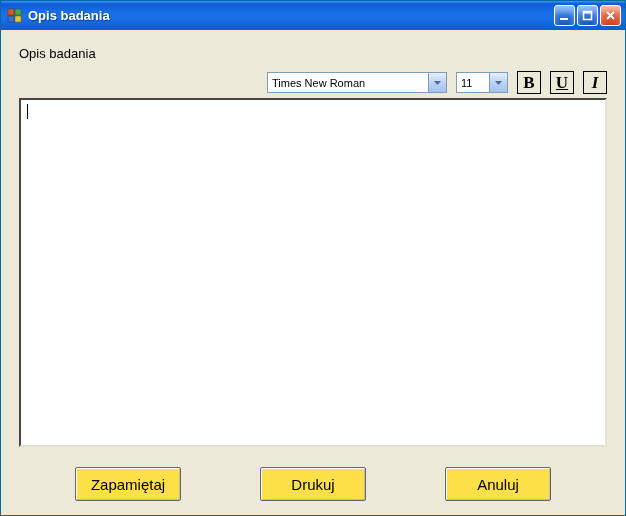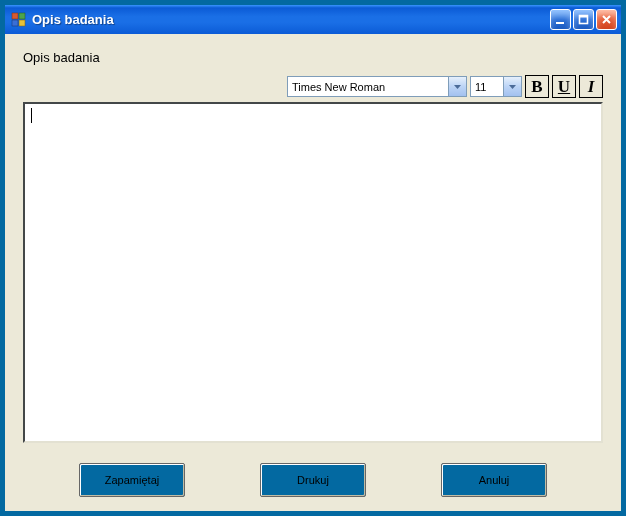--- a/index.html
+++ b/index.html
@@ -6,21 +6,21 @@
     margin: 0;
     padding: 0;
     font-family: Tahoma, Arial, sans-serif;
     font-size: 11px;
     background: #ffffff;
   }
   .window {
     width: 626px;
     height: 516px;
     box-sizing: border-box;
-    border: 5px solid #0369a1;
+    border: 1px solid #0369a1;
     background: #ece9d8;
     display: flex;
     flex-direction: column;
     position: relative;
   }
 
   
   .titlebar {
     height: 29px;
     background: linear-gradient(to bottom, #3a95ff 0%, #0b5bd6 10%, #1a6fe6 40%, #1a6fe6 60%, #0b5bd6 100%);
@@ -82,21 +82,21 @@
   .heading {
     font-size: 13px;
     color: #000;
     margin-bottom: 10px;
   }
 
   .toolbar-row {
     display: flex;
     align-items: center;
     justify-content: flex-end;
-    gap: 3px;
+    gap: 9px;
     margin-bottom: 4px;
   }
 
   .dropdown {
     background: #ffffff;
     border: 1px solid #7f9db9;
     height: 21px;
     box-sizing: border-box;
     display: flex;
     align-items: center;
@@ -164,26 +164,26 @@
 
   .button-row {
     display: flex;
     justify-content: space-between;
     padding: 20px 56px 0 56px;
   }
   .big-btn {
     width: 106px;
     height: 34px;
     border: 1px solid #666;
-    background: #0369a1;
-    box-sizing: border-box;
-    display: flex;
-    align-items: center;
-    justify-content: center;
-    font-size: 11px;
+    background: #fde047;
+    box-sizing: border-box;
+    display: flex;
+    align-items: center;
+    justify-content: center;
+    font-size: 15px;
     color: #000;
     cursor: default;
     box-shadow: 1px 1px 0 #fff inset, -1px -1px 0 #c0bca4 inset;
     border-radius: 2px;
   }
 </style>
 </head>
 <body>
 
 <div class="window">

